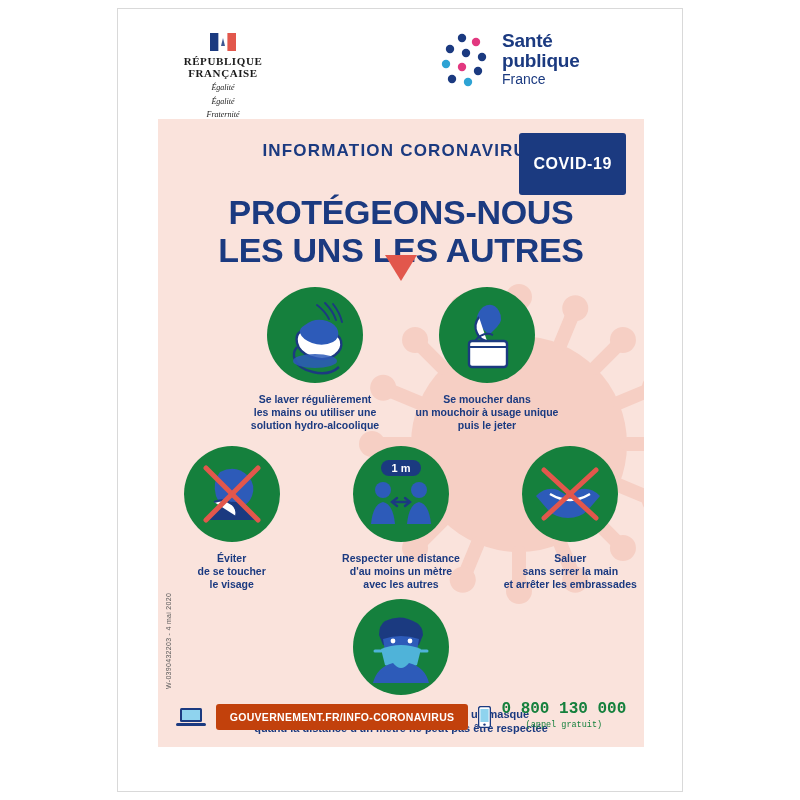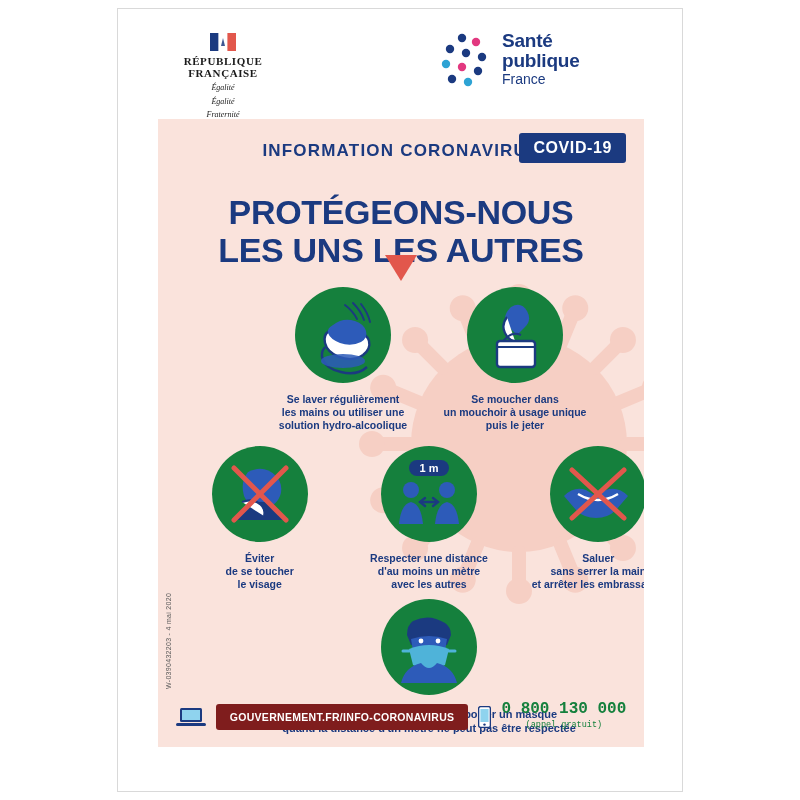--- a/index.html
+++ b/index.html
@@ -37,54 +37,54 @@
   }
   .virus{position:absolute;right:-40px;top:160px;width:330px;height:330px;opacity:1;}
   .panel-inner{position:absolute;inset:0;}
   .info-line{
     position:absolute;left:0;top:22px;width:100%;text-align:center;
     color:#1b3a80;font-size:17px;font-weight:bold;letter-spacing:1.2px;
   }
   .covid-badge{
     position:absolute;right:18px;top:14px;background:#1b3a80;color:#fff;
     font-size:16px;font-weight:bold;letter-spacing:.6px;
-    padding:6px 14px;border-radius:3px;
+    padding:22px 14px;border-radius:3px;
   }
   .title{
     position:absolute;left:0;top:58px;width:100%;text-align:center;
     color:#1b3a80;font-size:34px;font-weight:bold;line-height:38px;letter-spacing:-.3px;margin-top:16px;
   }
   .speech-tail{
     position:absolute;left:50%;top:136px;margin-left:-16px;
     width:0;height:0;border-left:16px solid transparent;border-right:16px solid transparent;
     border-top:26px solid #e2574c;
   }
   
-  .grid{position:absolute;left:0;top:168px;width:100%;margin-left:28px;}
+  .grid{position:absolute;left:0;top:168px;width:100%;}
   .row{display:flex;justify-content:center;gap:22px;margin-bottom:6px;}
   .cell{width:150px;text-align:center;}
   .circle{
     width:96px;height:96px;border-radius:50%;background:#15803d;
     margin:0 auto;position:relative;overflow:hidden;
   }
   .cap{
     margin-top:10px;color:#1b3a80;font-size:10.5px;font-weight:bold;line-height:13px;
   }
   .row-mask{display:flex;justify-content:center;margin-top:8px;}
   .mask-cap{
     margin-top:12px;color:#1b3a80;font-size:11px;font-weight:bold;line-height:14px;
     text-align:center;width:420px;
   }
   
   .footer{
     position:absolute;left:0;bottom:14px;width:100%;
     display:flex;align-items:center;justify-content:center;gap:10px;
   }
   .url-pill{
-    background:#7f1d1d;color:#fff;font-size:10.5px;font-weight:bold;letter-spacing:.3px;
+    background:#c2410c;color:#fff;font-size:10.5px;font-weight:bold;letter-spacing:.3px;
     padding:7px 14px;border-radius:3px;
   }
   .laptop{width:30px;height:20px;position:relative;}
   .phone{width:13px;height:22px;}
   .tel{color:#15803d;font-size:16px;font-weight:bold;line-height:16px;font-family:Liberation Mono, monospace;}
   .tel small{display:block;font-size:8.5px;font-weight:normal;text-align:center;}
   .sidecode{
     position:absolute;left:14px;bottom:58px;
     color:#5a5a5a;font-size:7px;letter-spacing:.3px;
     transform:rotate(-90deg);transform-origin:left bottom;white-space:nowrap;

